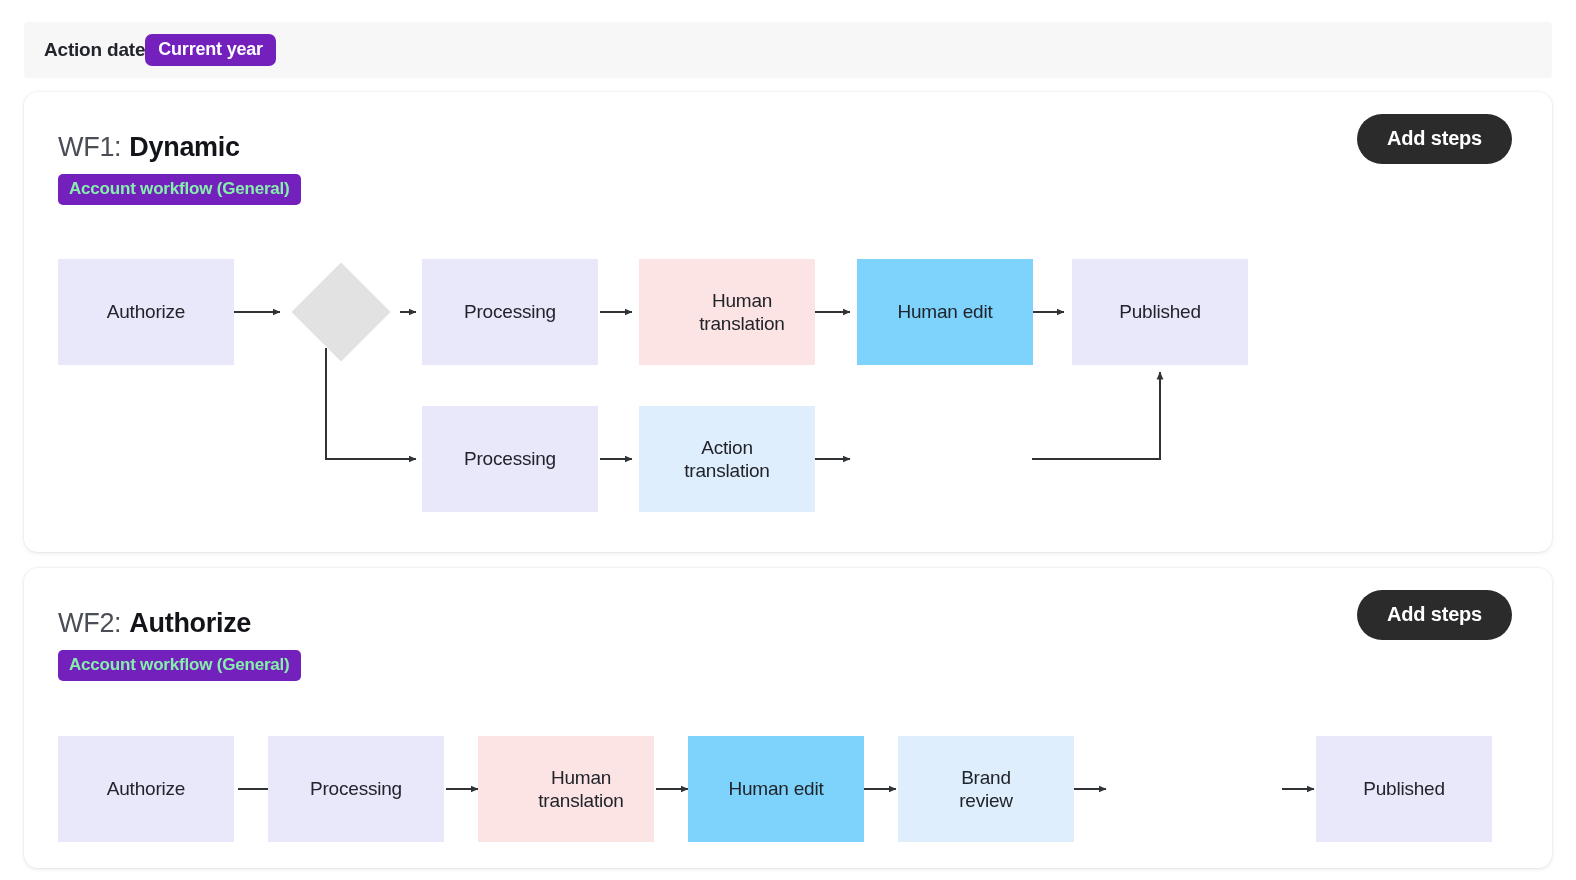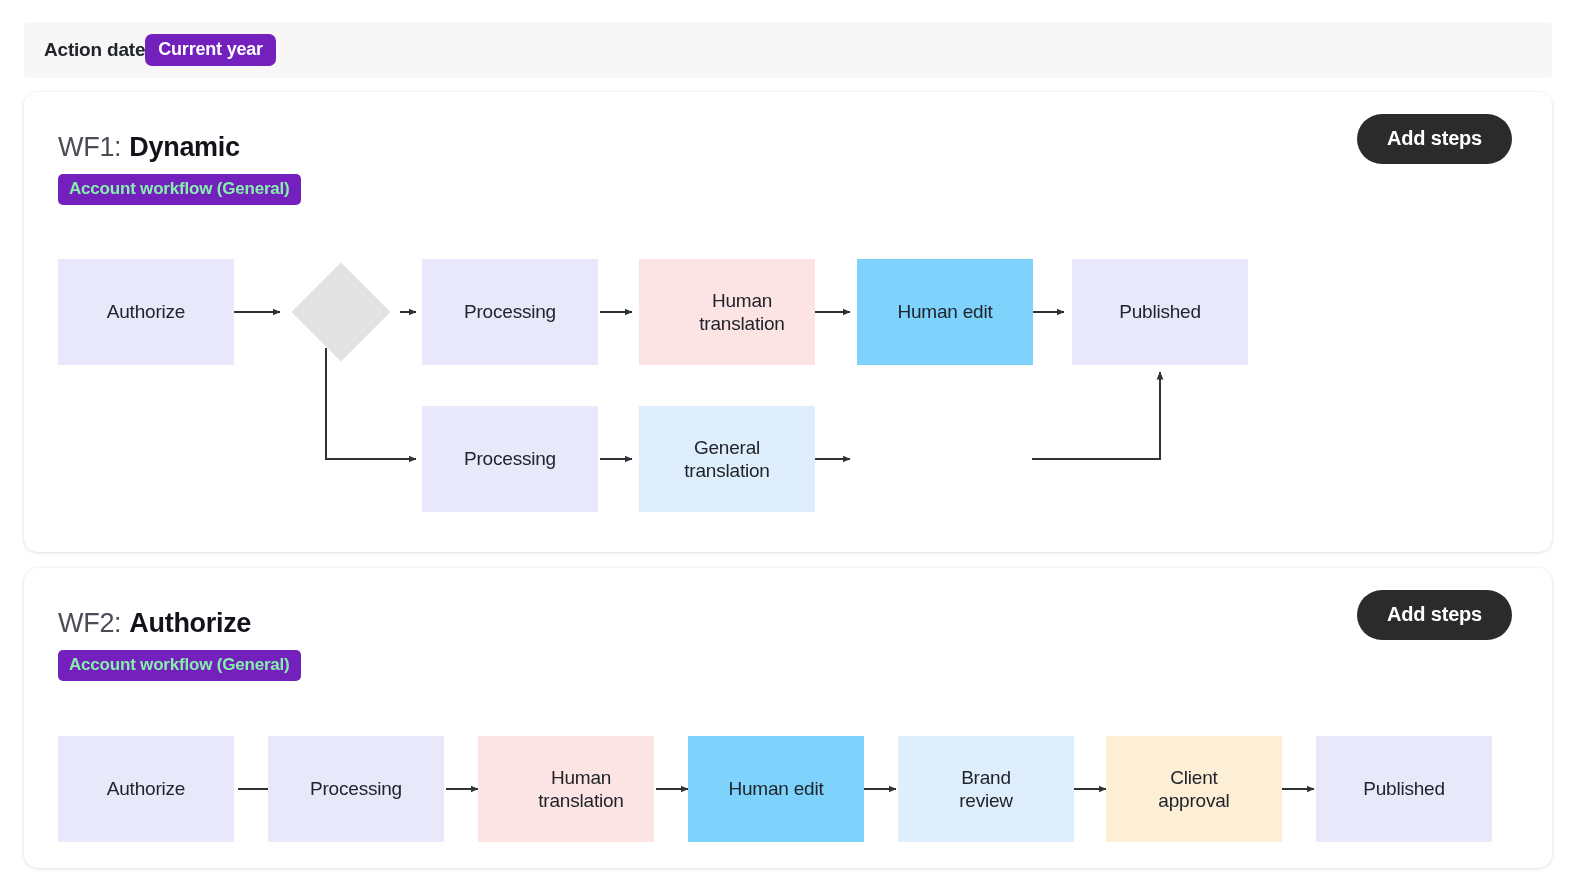--- a/index.html
+++ b/index.html
@@ -206,21 +206,21 @@
 
       <div class="node c-pink" style="left:615px; top:153px; width:176px; height:106px; white-space:pre-line;">Human
 translation</div>
 
       <div class="node c-green" style="left:833px; top:153px; width:176px; height:106px;">Human edit</div>
 
       <div class="node c-lav" style="left:1048px; top:153px; width:176px; height:106px;">Published</div>
 
       <div class="node c-lav" style="left:398px; top:300px; width:176px; height:106px;">Processing</div>
 
-      <div class="node c-blue" style="left:615px; top:300px; width:176px; height:106px; white-space:pre-line;">General
+      <div class="node c-blue" style="left:615px; top:300px; width:176px; height:106px; white-space:pre-line;">Action
 translation</div>
 
     </div>
   </div>
 
   <div class="card" id="card-wf2">
 
     <div class="card-head">
       <div class="wf-title">
         <span>WF2:</span><span class="wf-name">Authorize</span>
@@ -251,20 +251,18 @@
       <div class="node c-lav" style="left:244px; top:154px; width:176px; height:106px;">Processing</div>
 
       <div class="node c-pink" style="left:454px; top:154px; width:176px; height:106px; white-space:pre-line;">Human
 translation</div>
 
       <div class="node c-green" style="left:664px; top:154px; width:176px; height:106px;">Human edit</div>
 
       <div class="node c-blue" style="left:874px; top:154px; width:176px; height:106px; white-space:pre-line;">Brand
 review</div>
 
-      <div class="node c-peach" style="left:1082px; top:154px; width:176px; height:106px; white-space:pre-line;">Client
-approval</div>
 
       <div class="node c-lav" style="left:1292px; top:154px; width:176px; height:106px;">Published</div>
     </div>
   </div>
 
 </div>
 
 </body></html>

